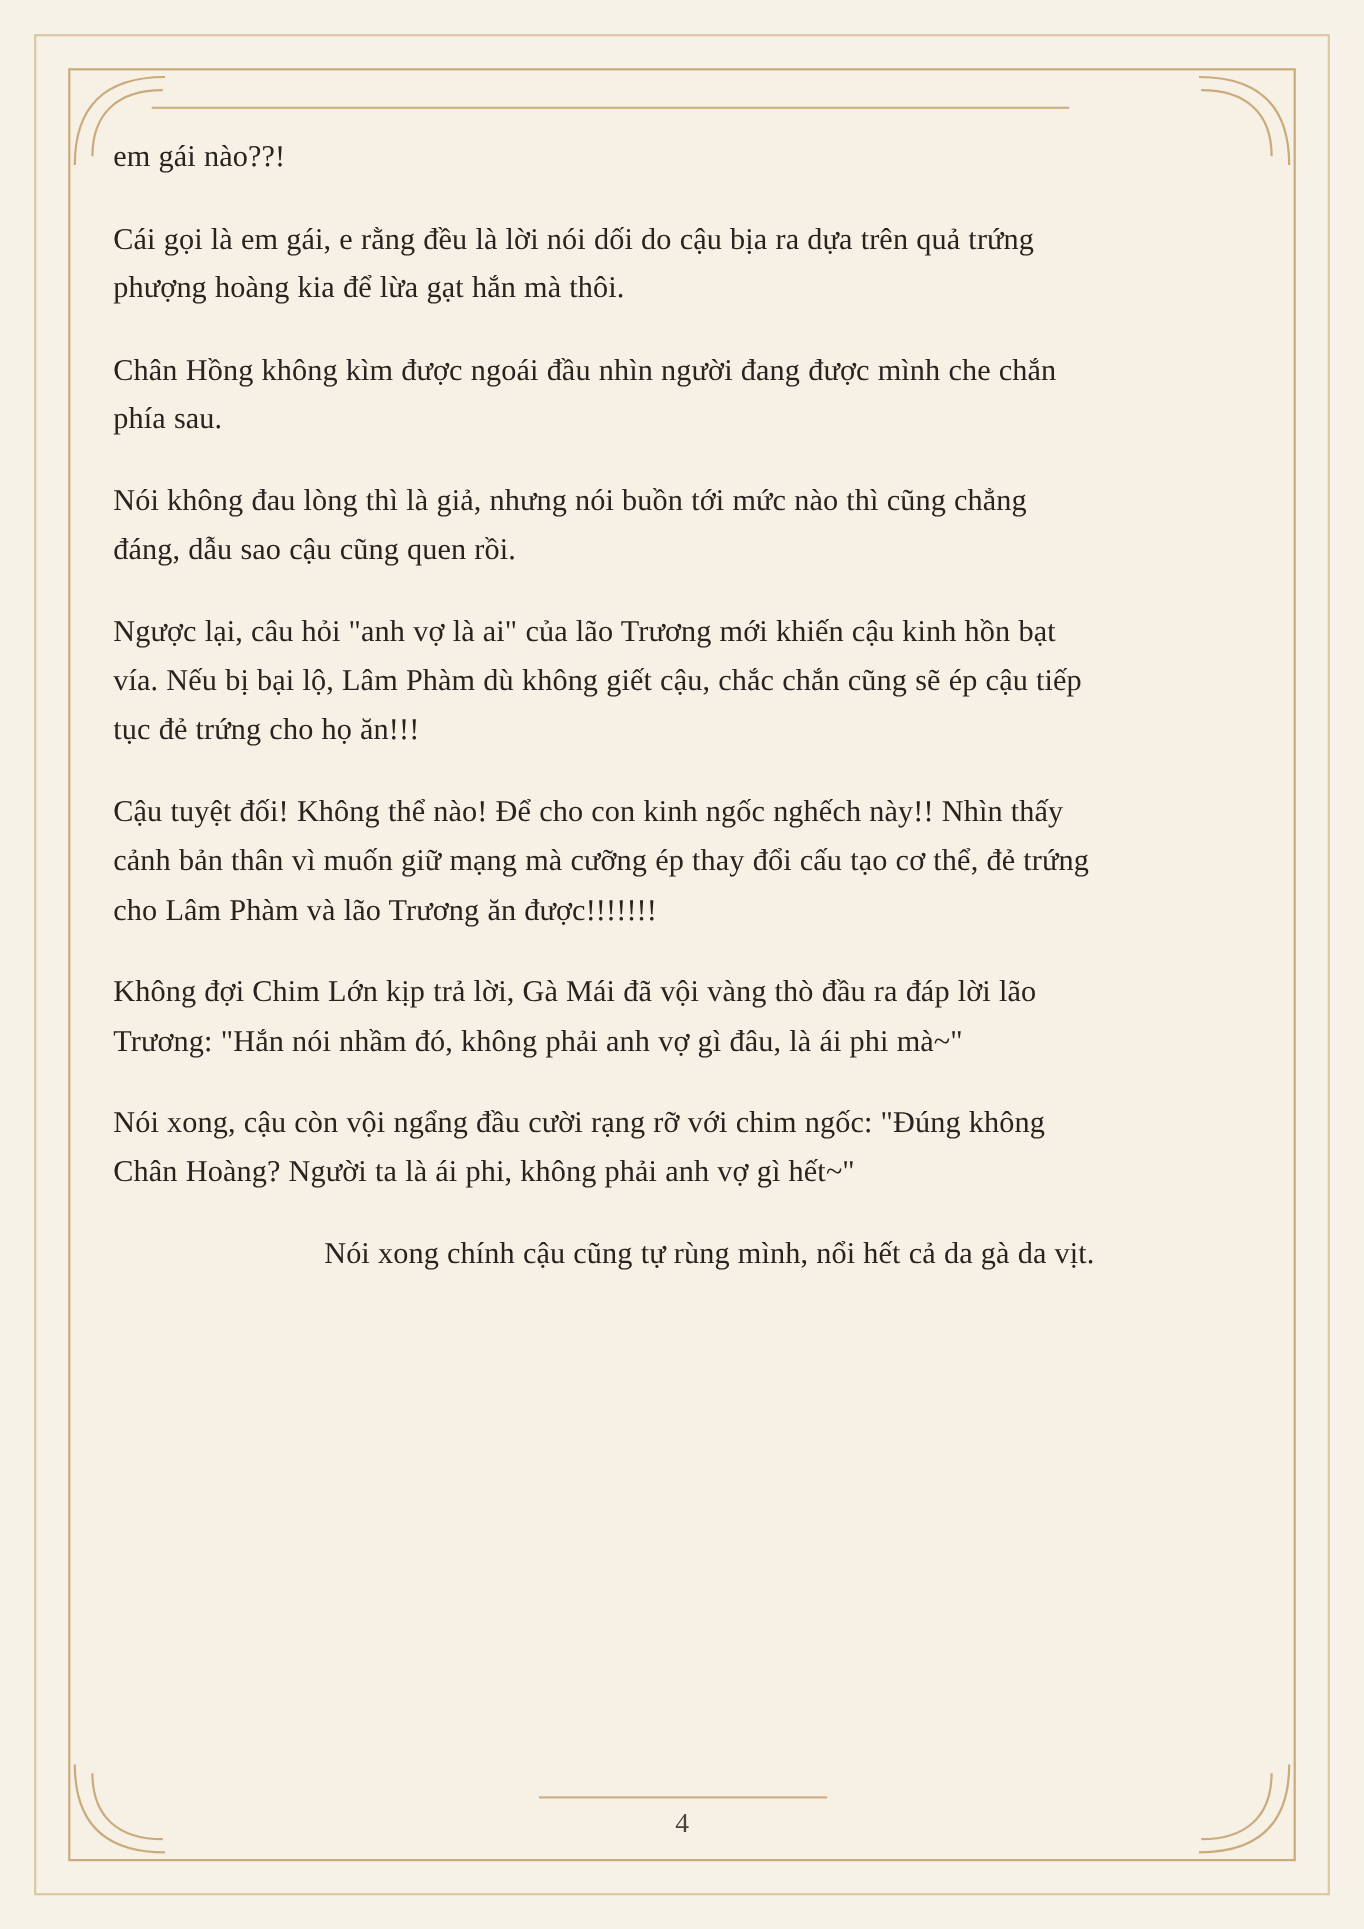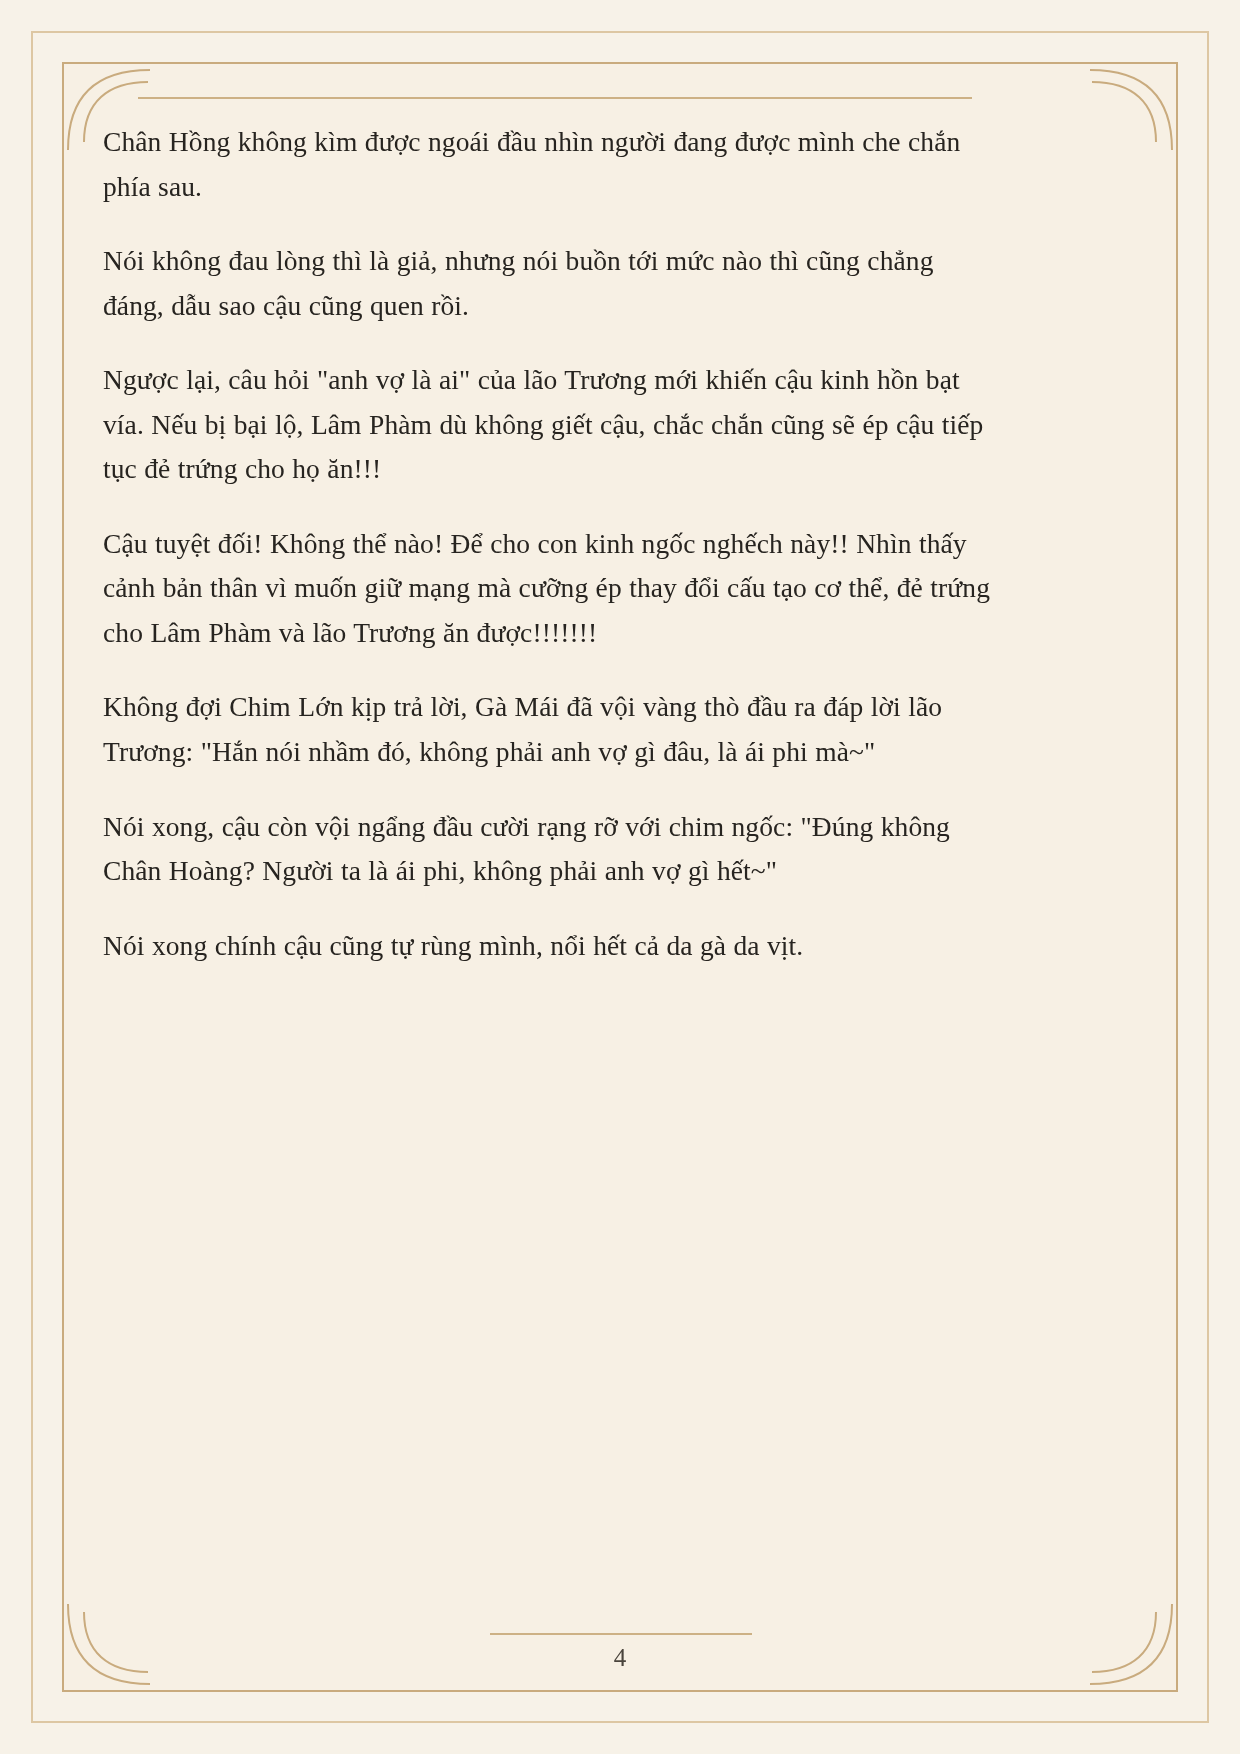--- a/index.html
+++ b/index.html
@@ -86,21 +86,21 @@
   }
   .content p {
     margin: 0 0 30px 0;
     font-size: 27.5px;
     line-height: 1.62;
     color: #272420;
     text-align: left;
     letter-spacing: 0.1px;
     word-spacing: 0.4px;
   }
-  .content p:last-child { margin-bottom: 4px; }
+  .content p:last-child { margin-bottom: 4px; text-align: right; }
 
   
   .page-number {
     position: absolute;
     left: 0;
     top: 1644px;
     width: 1240px;
     text-align: center;
     font-size: 25px;
     color: #4a443c;
@@ -137,20 +137,22 @@
     <svg width="120" height="120" viewBox="0 0 120 120" fill="none">
       <path d="M6 88 C6 34, 34 8, 88 8" stroke="#c9ab7e" stroke-width="2" fill="none"></path>
       <path d="M22 80 C22 40, 46 20, 86 20" stroke="#c9ab7e" stroke-width="2" fill="none"></path>
     </svg>
   </div>
 
   <div class="head-rule"></div>
   <div class="foot-rule"></div>
 
   <div class="content">
+    <p>em gái nào??!</p>
+    <p>Cái gọi là em gái, e rằng đều là lời nói dối do cậu bịa ra dựa trên quả trứng phượng hoàng kia để lừa gạt hắn mà thôi.</p>
     <p>Chân Hồng không kìm được ngoái đầu nhìn người đang được mình che chắn phía sau.</p>
     <p>Nói không đau lòng thì là giả, nhưng nói buồn tới mức nào thì cũng chẳng đáng, dẫu sao cậu cũng quen rồi.</p>
     <p>Ngược lại, câu hỏi "anh vợ là ai" của lão Trương mới khiến cậu kinh hồn bạt vía. Nếu bị bại lộ, Lâm Phàm dù không giết cậu, chắc chắn cũng sẽ ép cậu tiếp tục đẻ trứng cho họ ăn!!!</p>
     <p>Cậu tuyệt đối! Không thể nào! Để cho con kinh ngốc nghếch này!! Nhìn thấy cảnh bản thân vì muốn giữ mạng mà cưỡng ép thay đổi cấu tạo cơ thể, đẻ trứng cho Lâm Phàm và lão Trương ăn được!!!!!!!</p>
     <p>Không đợi Chim Lớn kịp trả lời, Gà Mái đã vội vàng thò đầu ra đáp lời lão Trương: "Hắn nói nhầm đó, không phải anh vợ gì đâu, là ái phi mà~"</p>
     <p>Nói xong, cậu còn vội ngẩng đầu cười rạng rỡ với chim ngốc: "Đúng không Chân Hoàng? Người ta là ái phi, không phải anh vợ gì hết~"</p>
     <p>Nói xong chính cậu cũng tự rùng mình, nổi hết cả da gà da vịt.</p>
   </div>
 
   <div class="page-number">4</div>

